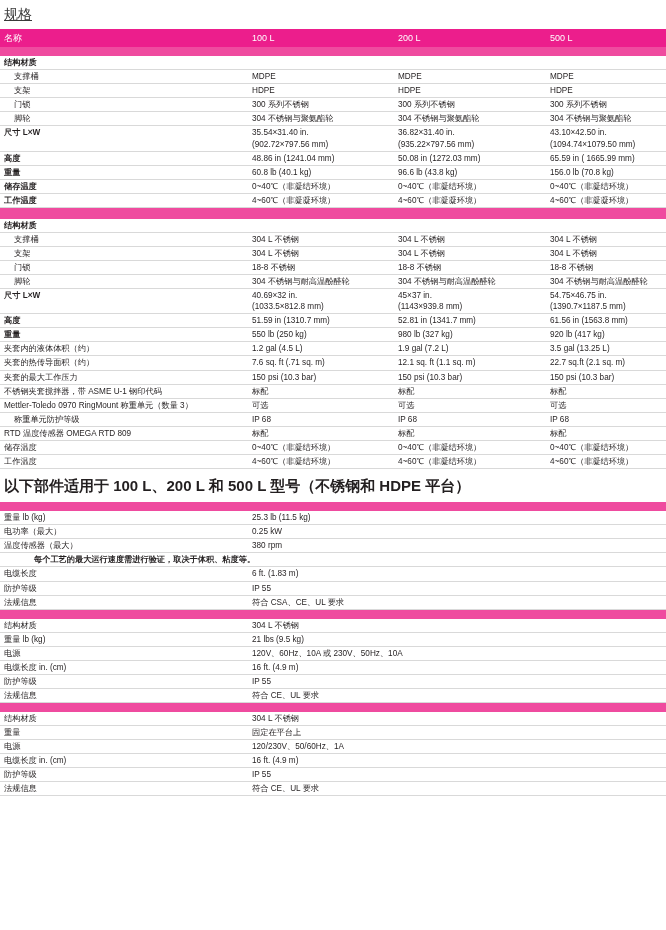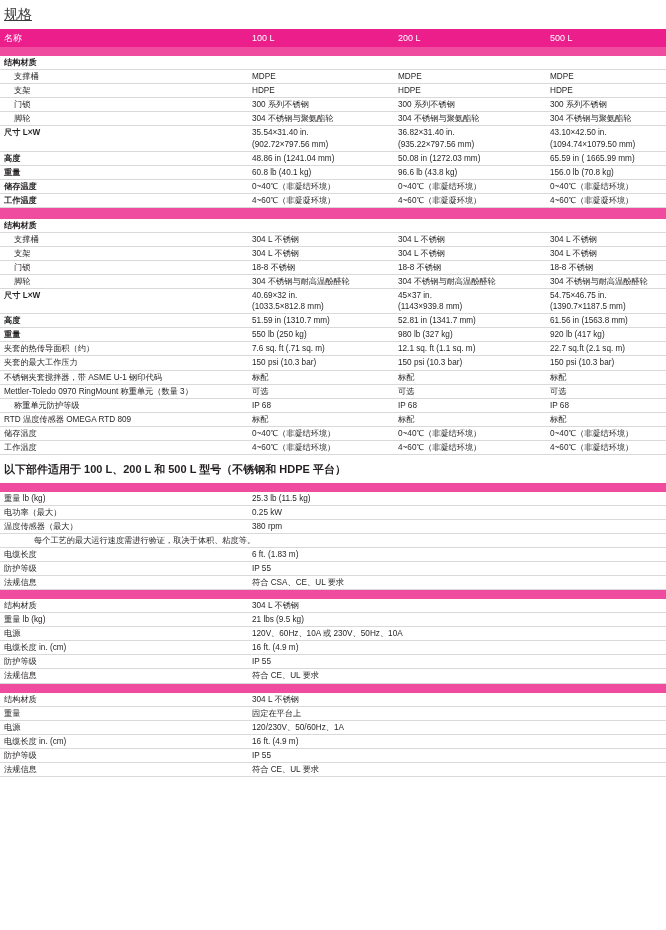--- a/index.html
+++ b/index.html
@@ -69,25 +69,26 @@
   .val { color: #231f20; }
   .grp-note td {
     padding-top: 4px;
     padding-bottom: 4px;
     font-style: normal;
     color: #231f20;
     border-bottom: 1px solid #d9d9d9;
   }
   .grp-note .inner {
     padding-left: 30px;
+    font-weight: bold;
   }
   tr.section-head td {
     background: #ffffff;
     font-weight: bold;
-    font-size: 11px;
+    font-size: 15px;
     padding: 7px 4px 6px 4px;
     border-bottom: none;
     border-radius: 9px;
   }
 </style>
 </head>
 <body>
 
 <div class="page">
 
@@ -215,20 +216,26 @@
           <td class="val">52.81 in (1341.7 mm)</td>
           <td class="val">61.56 in (1563.8 mm)</td>
         </tr>
         <tr class="row">
           <td class="lbl bold">重量</td>
           <td class="val">550 lb (250 kg)</td>
           <td class="val">980 lb (327 kg)</td>
           <td class="val">920 lb (417 kg)</td>
         </tr>
         <tr class="row">
+          <td class="lbl">夹套内的液体体积（约）</td>
+          <td class="val">1.2 gal (4.5 L)</td>
+          <td class="val">1.9 gal (7.2 L)</td>
+          <td class="val">3.5 gal (13.25 L)</td>
+        </tr>
+        <tr class="row">
           <td class="lbl">夹套的热传导面积（约）</td>
           <td class="val">7.6 sq. ft (.71 sq. m)</td>
           <td class="val">12.1 sq. ft (1.1 sq. m)</td>
           <td class="val">22.7 sq.ft (2.1 sq. m)</td>
         </tr>
         <tr class="row">
           <td class="lbl">夹套的最大工作压力</td>
           <td class="val">150 psi (10.3 bar)</td>
           <td class="val">150 psi (10.3 bar)</td>
           <td class="val">150 psi (10.3 bar)</td>

